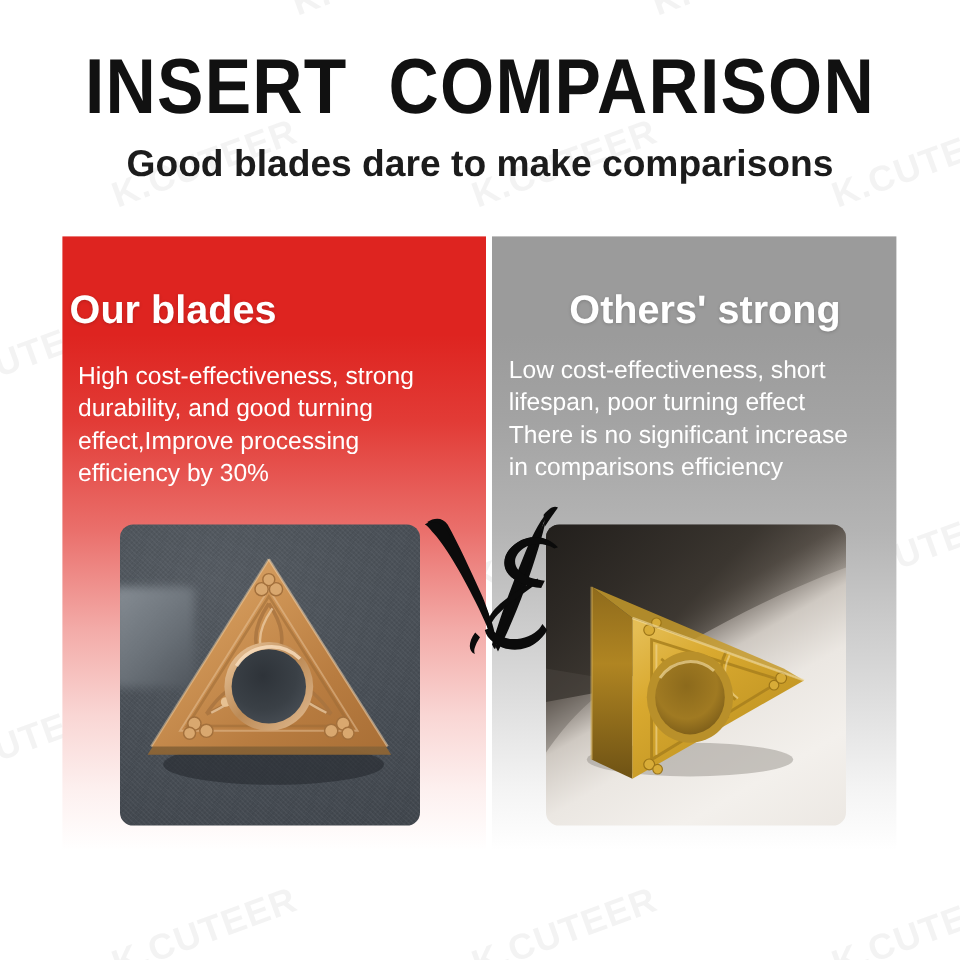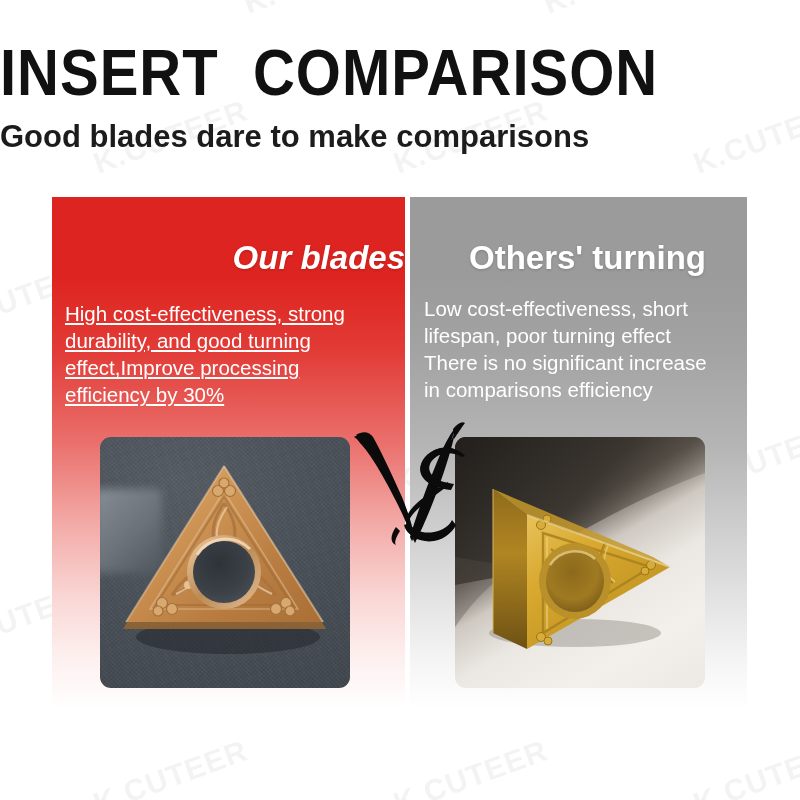--- a/index.html
+++ b/index.html
@@ -34,21 +34,21 @@
     white-space: nowrap;
     user-select: none;
   }
 
   
   #header {
     position: absolute;
     top: 0; left: 0;
     width: 800px;
     z-index: 10;
-    text-align: left;
+    text-align: center;
   }
   #main-title {
     margin: 0;
     padding-top: 36px;
     font-family: "Liberation Sans", sans-serif;
     font-weight: 700;
     font-size: 58px;
     line-height: 1.0;
     letter-spacing: 1px;
     color: #111111;
@@ -110,35 +110,34 @@
   .panel-heading {
     margin: 0;
     padding-top: 44px;
     font-family: "Liberation Sans", sans-serif;
     font-weight: 700;
     font-size: 33px;
     color: #ffffff;
     text-shadow: 0 1px 3px rgba(0,0,0,0.18);
     line-height: 1.05;
   }
-  #panel-ours .panel-heading { text-align: right; padding-left: 6px; font-style: italic; }
+  #panel-ours .panel-heading { text-align: left; padding-left: 6px; }
   #panel-others .panel-heading { text-align: center; padding-left: 18px; }
 
   .panel-desc {
     margin: 0;
     font-family: "Liberation Sans", sans-serif;
     font-weight: 400;
     font-size: 20.5px;
     line-height: 1.33;
     color: #ffffff;
     white-space: pre-line;
   }
   #panel-ours .panel-desc {
     padding: 24px 8px 0 13px;
-    text-decoration: underline;
   }
   #panel-others .panel-desc {
     padding: 19px 8px 0 14px;
   }
 
   
   .photo-card {
     position: absolute;
     border-radius: 11px;
     overflow: hidden;
@@ -284,21 +283,21 @@
         <circle cx="124" cy="135" r="31" fill="url(#holeG)"></circle>
         <path d="M97 118 A34 34 0 0 1 150 112" fill="none" stroke="#FAE0C0" stroke-width="3" opacity="0.8"></path>
 
         <path d="M124 29 L223 185" fill="none" stroke="#F3D6B0" stroke-width="2" opacity="0.55"></path>
         <path d="M124 29 L26 185" fill="none" stroke="#F3D6B0" stroke-width="2" opacity="0.45"></path>
       </svg>
     </div>
   </div>
 
   <div class="panel" id="panel-others">
-    <h2 class="panel-heading">Others' turning</h2>
+    <h2 class="panel-heading">Others' strong</h2>
     <p class="panel-desc">Low cost-effectiveness, short
 lifespan, poor turning effect
 There is no significant increase
 in comparisons efficiency</p>
 
     <div class="photo-card" id="photo-others">
       <svg class="photo-svg" viewBox="0 0 250 251">
         <defs>
           <linearGradient id="yellowA" x1="0.1" y1="0" x2="0.9" y2="1">
             <stop offset="0%" stop-color="#E5BE55"></stop>

